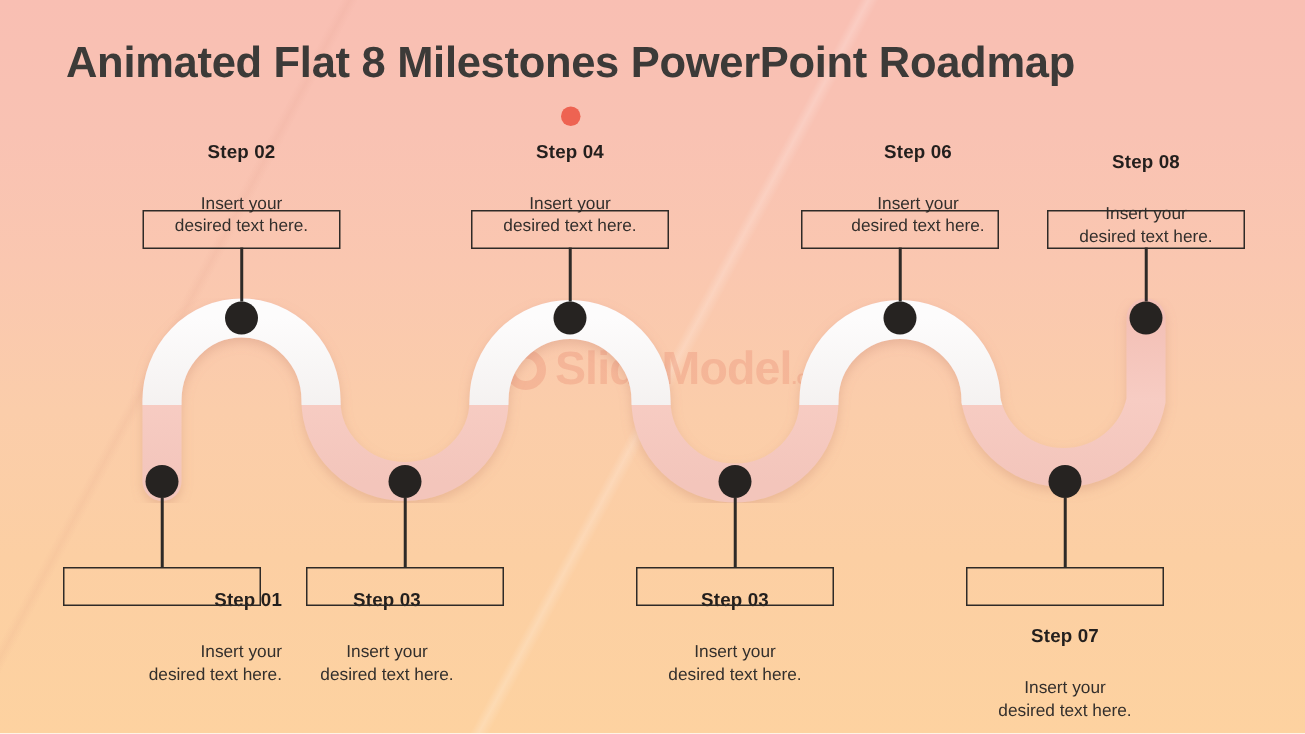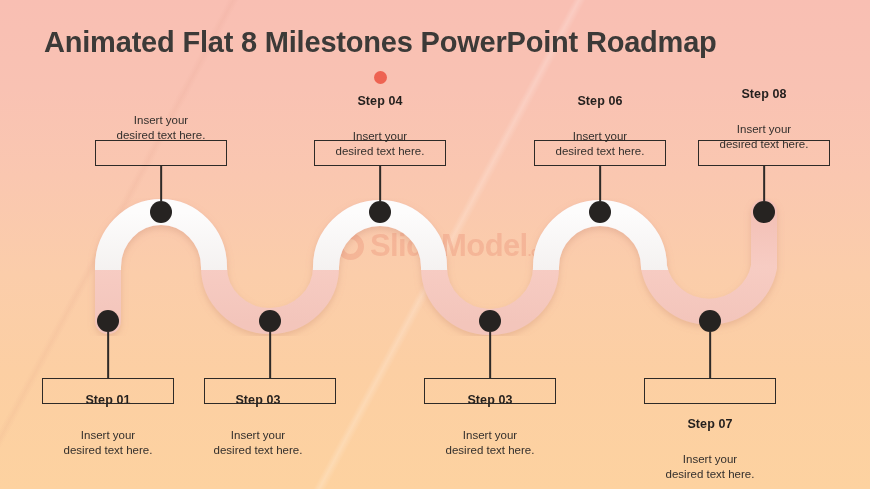--- a/index.html
+++ b/index.html
@@ -209,31 +209,32 @@
                    A 56 55 0 0 0 764 267
                    L 764 212" fill="none" stroke="url(#gradWhite)" stroke-width="26" stroke-linecap="round"></path>
         </g>
       </g>
     </g>
   </svg>
 
   <div id="steps-layer">
       <div class="accent-dot" style="left: 97px; top: 310px; width: 22px; height: 22px; background: rgb(38, 35, 33);"></div>
       <div class="connector" style="position: absolute; left: 108px; top: 332px; height: 46px;"></div>
-      <div class="step bottom" style="left: 28px; top: 392px;">
+      <div class="step bottom" style="left: 28px; top: 392px; text-align: right;">
         <div class="step-title">Step 01</div>
         <div class="step-body">
           <div>Insert your</div>
           <div>desired text here.</div>
         </div>
       </div>
       <div class="bracket" style="position: absolute; left: 42px; top: 378px;"></div>
       <div class="accent-dot" style="left: 150px; top: 201px; width: 22px; height: 22px; background: rgb(38, 35, 33);"></div>
       <div class="connector" style="position: absolute; left: 161px; top: 165px; height: 36px;"></div>
       <div class="step top" style="left: 81px; top: 93px;">
+        <div class="step-title">Step 02</div>
         <div class="step-body">
           <div>Insert your</div>
           <div>desired text here.</div>
         </div>
       </div>
       <div class="bracket" style="position: absolute; left: 95px; top: 140px;"></div>
       <div class="accent-dot" style="left: 259px; top: 310px; width: 22px; height: 22px; background: rgb(38, 35, 33);"></div>
       <div class="connector" style="position: absolute; left: 270px; top: 332px; height: 46px;"></div>
       <div class="step bottom" style="left: 178px; top: 392px;">
         <div class="step-title">Step 03</div>
@@ -258,41 +259,41 @@
       <div class="step bottom" style="left: 410px; top: 392px;">
         <div class="step-title">Step 03</div>
         <div class="step-body">
           <div>Insert your</div>
           <div>desired text here.</div>
         </div>
       </div>
       <div class="bracket" style="position: absolute; left: 424px; top: 378px;"></div>
       <div class="accent-dot" style="left: 589px; top: 201px; width: 22px; height: 22px; background: rgb(38, 35, 33);"></div>
       <div class="connector" style="position: absolute; left: 600px; top: 165px; height: 36px;"></div>
-      <div class="step top" style="left: 520px; top: 93px;">
+      <div class="step top" style="left: 532px; top: 93px;">
         <div class="step-title">Step 06</div>
         <div class="step-body">
           <div>Insert your</div>
           <div>desired text here.</div>
         </div>
       </div>
       <div class="bracket" style="position: absolute; left: 534px; top: 140px;"></div>
       <div class="accent-dot" style="left: 699px; top: 310px; width: 22px; height: 22px; background: rgb(38, 35, 33);"></div>
       <div class="connector" style="position: absolute; left: 710px; top: 332px; height: 46px;"></div>
       <div class="step bottom" style="left: 630px; top: 416px;">
         <div class="step-title">Step 07</div>
         <div class="step-body">
           <div>Insert your</div>
           <div>desired text here.</div>
         </div>
       </div>
       <div class="bracket" style="position: absolute; left: 644px; top: 378px;"></div>
       <div class="accent-dot" style="left: 753px; top: 201px; width: 22px; height: 22px; background: rgb(38, 35, 33);"></div>
       <div class="connector" style="position: absolute; left: 764px; top: 165px; height: 36px;"></div>
-      <div class="step top" style="left: 684px; top: 86px; text-align: center;">
+      <div class="step top" style="left: 684px; top: 100px; text-align: center;">
         <div class="step-title">Step 08</div>
         <div class="step-body">
           <div>Insert your</div>
           <div>desired text here.</div>
         </div>
       </div>
       <div class="bracket" style="position: absolute; left: 698px; top: 140px;"></div>
     </div>
 
 </div>

